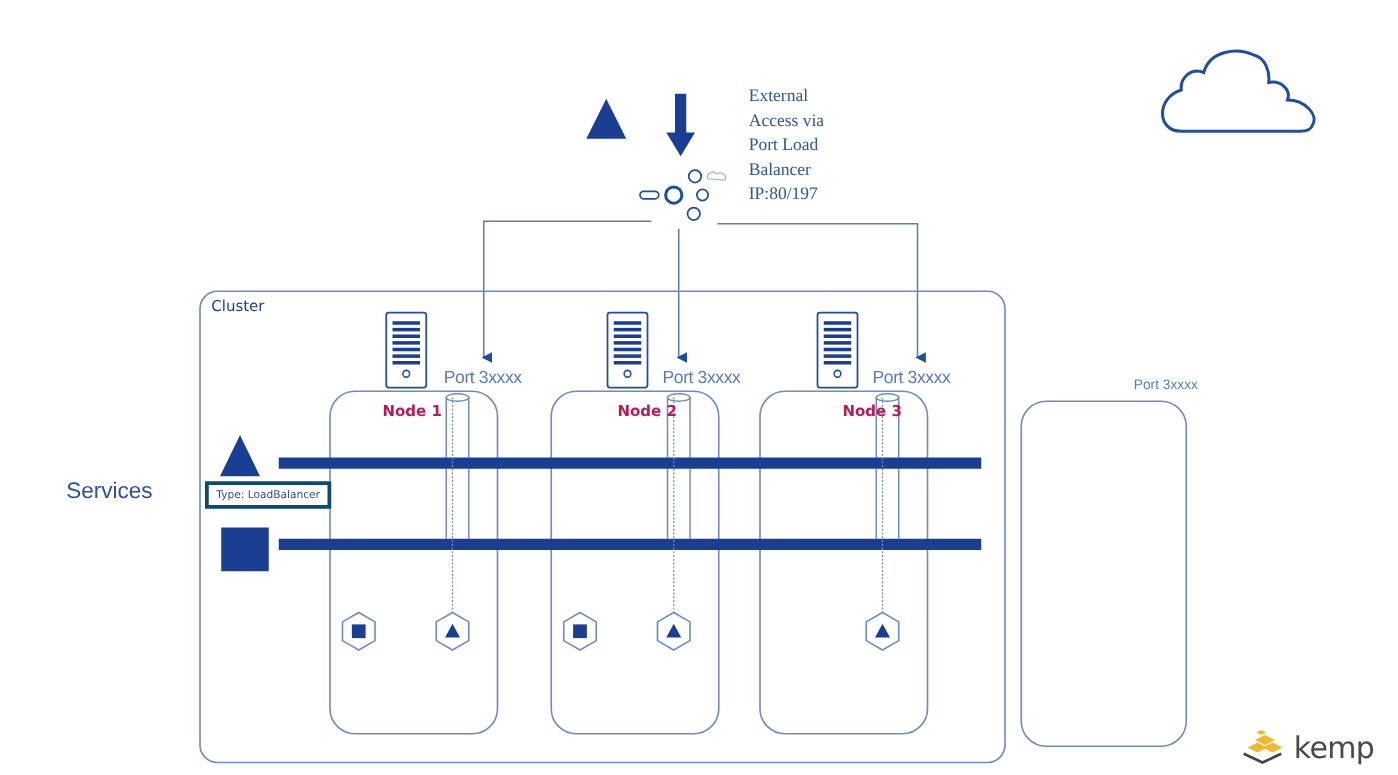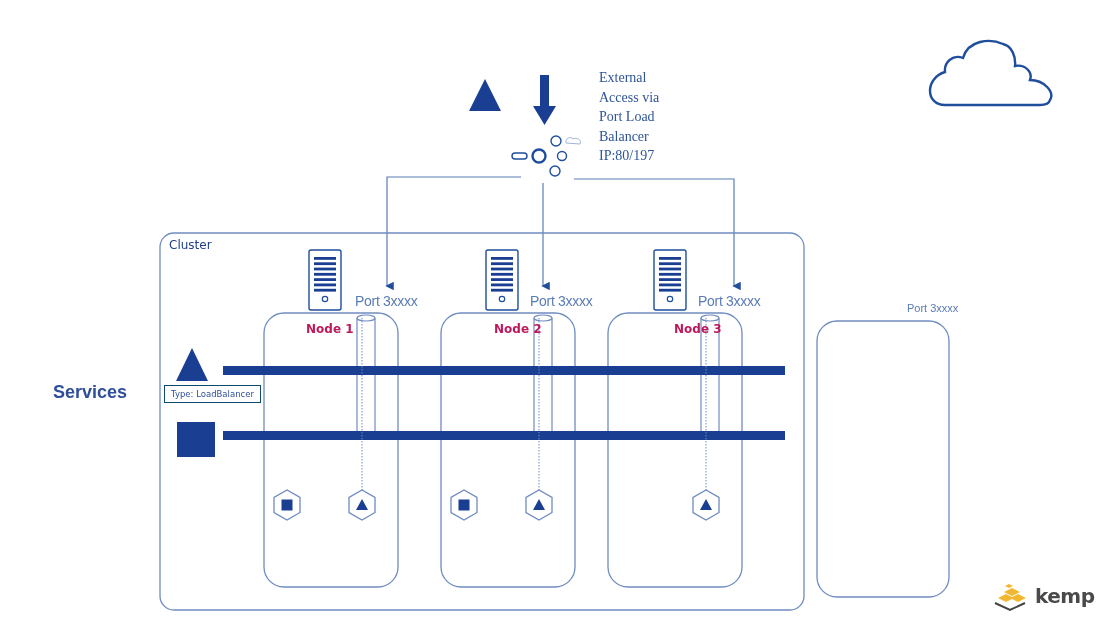--- a/index.html
+++ b/index.html
@@ -4,24 +4,24 @@
 <style>
   html, body { margin:0; padding:0; background:#fff; }
   body { width:1118px; height:620px; position:relative; overflow:hidden; font-family:"Liberation Sans", sans-serif; }
   svg { position:absolute; left:0; top:0; }
   .lbl { position:absolute; color:#1f4e9c; font-family:"DejaVu Sans", sans-serif; white-space:nowrap; }
   .ext { left:599px; top:68px; font-size:14px; line-height:19.5px; color:#2f5597;font-family:Liberation Serif, serif; }
   .cluster-lbl { left:169px; top:238px; font-size:12px; font-weight:normal; color:#1f3f8a; }
   .node-lbl { font-size:12px; font-weight:bold; color:#be185d; }
   .port { font-size:14px; color:#5a7cb6; font-family:"Liberation Sans", sans-serif; letter-spacing:-0.3px; }
   .port-sm { font-size:11px; color:#5a7cb6; font-family:"Liberation Sans", sans-serif; }
-  .services { left:53px; top:382px; font-size:18px; color:#2f4f9a; font-family:"Liberation Sans", sans-serif;font-weight:bold; }
-  .type-box { position:absolute; left:164px; top:385px; width:95px; height:16px; border:1px solid #0c4a6e; background:#fff;
+  .services { left:53px; top:382px; font-size:18px; color:#2f4f9a; font-family:"Liberation Sans", sans-serif; }
+  .type-box { position:absolute; left:164px; top:385px; width:95px; height:16px; border:3px solid #0c4a6e; background:#fff;
               font-size:8.5px; color:#2f4f9a; line-height:16px; text-align:center; font-family:"DejaVu Sans", sans-serif; }
-  .kemp { left:1035px; top:584px; font-size:20px; color:#4a4a4a; font-family:"DejaVu Sans", sans-serif; letter-spacing:-0.5px;font-weight:bold; }
+  .kemp { left:1035px; top:584px; font-size:24px; color:#4a4a4a; font-family:"DejaVu Sans", sans-serif; letter-spacing:-0.5px; }
 </style>
 </head>
 <body>
 
 <svg width="1118" height="620" viewBox="0 0 1118 620">
   <defs>
     <marker id="arr" viewBox="0 0 10 10" refX="5" refY="8" markerWidth="7" markerHeight="7" orient="auto">
       <path d="M0,0 L10,0 L5,10 z" fill="#1f4e9c"></path>
     </marker>
   </defs>

